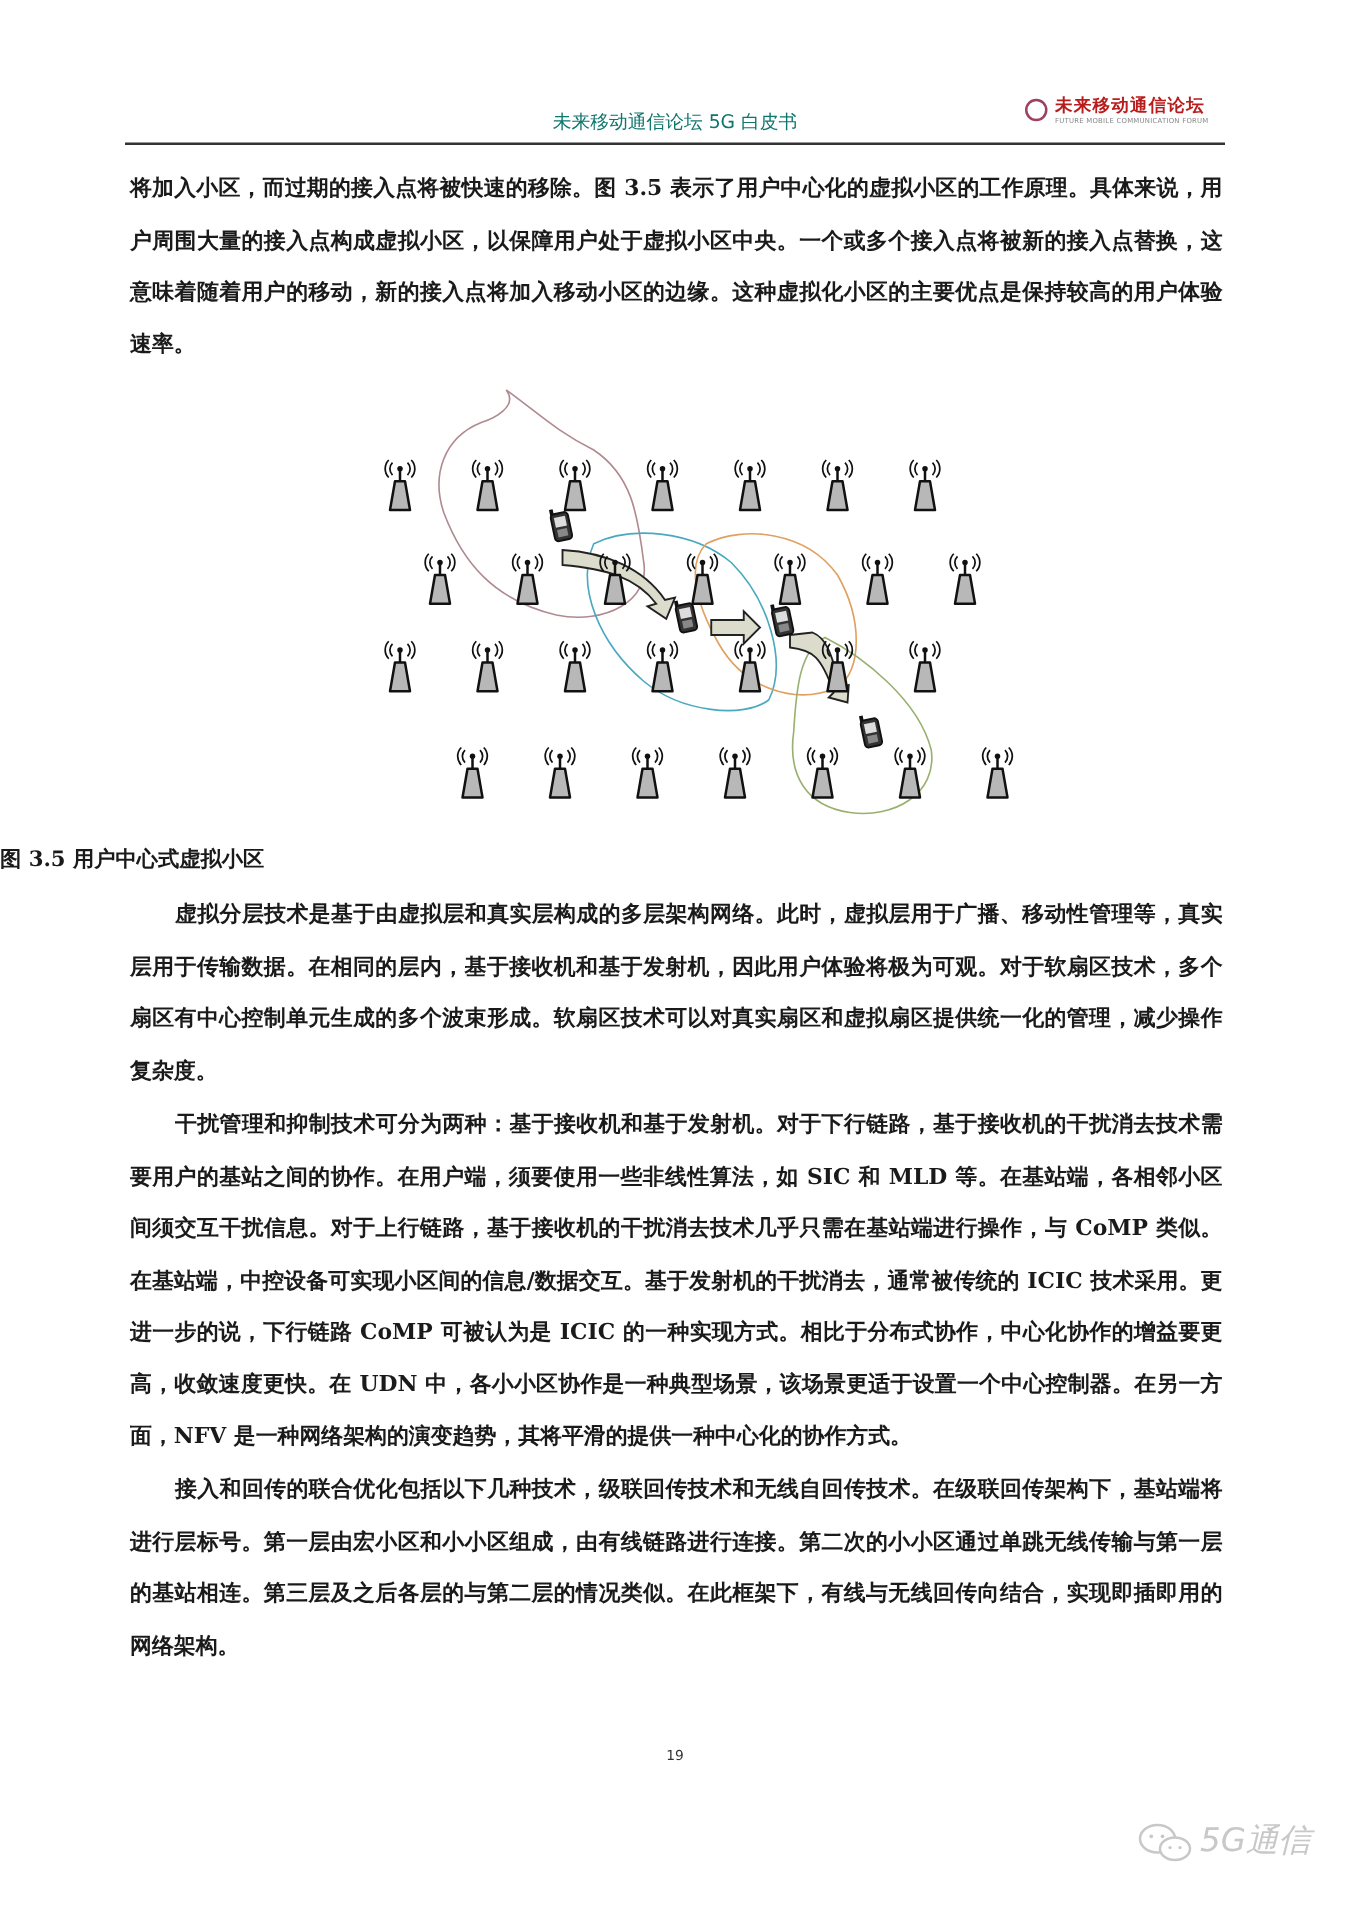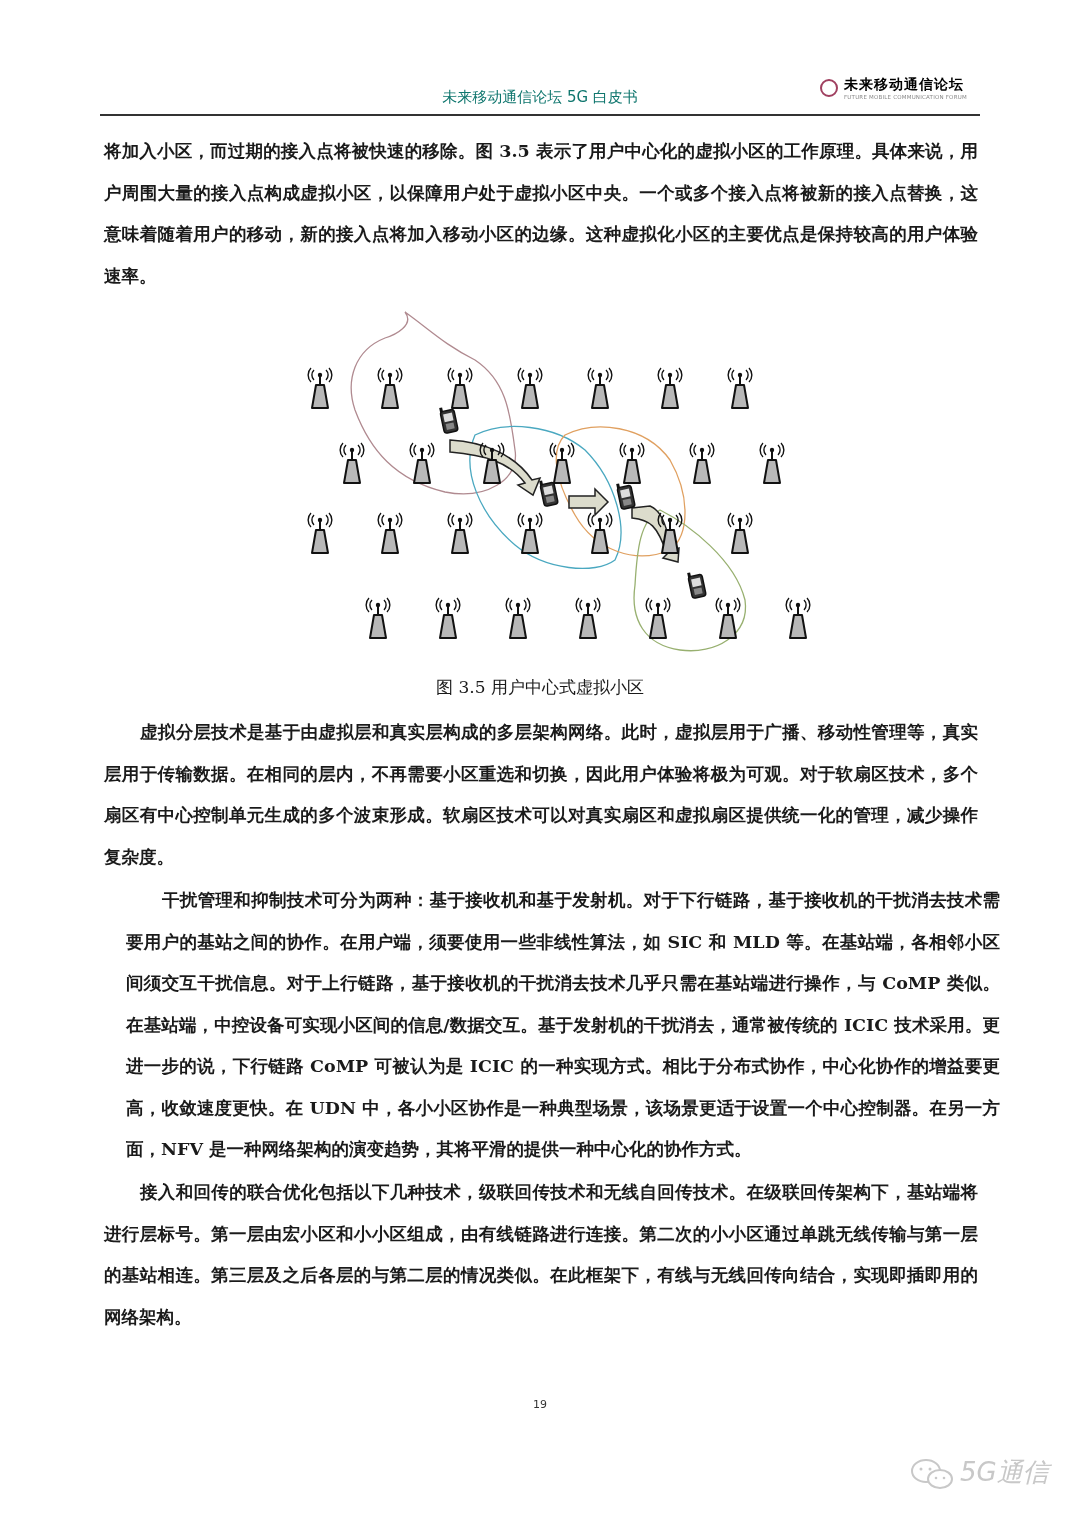--- a/index.html
+++ b/index.html
@@ -4,27 +4,27 @@
 <style>
   html, body { margin: 0; padding: 0; background: #ffffff; }
   body { width: 1080px; height: 1527px; position: relative; overflow: hidden;
          font-family: "DejaVu Serif", "Liberation Serif", serif; color: #1a1a1a; }
   .header-title { position: absolute; left: 0; width: 1080px; top: 88px; text-align: center;
                   font-family: "DejaVu Sans", "Liberation Sans", sans-serif; font-size: 15px; color: #0f766e; }
   .header-rule { position: absolute; left: 100px; width: 880px; top: 114px; height: 2px; background: #333; }
   .header-logo { position: absolute; left: 820px; top: 76px; width: 160px; height: 30px; }
   .logo-circle { position: absolute; left: 0; top: 3px; width: 18px; height: 18px; border-radius: 50%;
                  border: 2px solid #a04060; box-sizing: border-box; }
-  .logo-cn { position: absolute; left: 24px; top: 0; font-size: 14px; color: #000000; font-weight: bold; letter-spacing: 1px;
+  .logo-cn { position: absolute; left: 24px; top: 0; font-size: 14px; color: #b91c1c; font-weight: bold; letter-spacing: 1px;
              font-family: "DejaVu Sans", sans-serif; }
   .logo-en { position: absolute; left: 24px; top: 18px; font-size: 5.5px; color: #888; font-family: "DejaVu Sans", sans-serif; letter-spacing: 0.2px; }
   .para { position: absolute; left: 104px; width: 874px; font-size: 17.5px; line-height: 41.5px;
           text-align: justify; font-weight: bold; }
   .indent { text-indent: 36px; }
-  .caption { position: absolute; left: 0; width: 1080px; top: 676px; text-align: center; font-size: 17px; font-weight: normal; }
+  .caption { position: absolute; left: 0; width: 1080px; top: 676px; font-size: 17px; font-weight: bold; }
   .page-num { position: absolute; left: 0; width: 1080px; top: 1398px; text-align: center; font-size: 11px;
               font-family: "DejaVu Sans", sans-serif; color: #333; }
   .watermark { position: absolute; left: 910px; top: 1455px; height: 40px; font-size: 26px; color: #c8c8c8;
                font-family: "DejaVu Sans", sans-serif; }
   .watermark span.txt { position: absolute; left: 50px; top: 0; white-space: nowrap; font-style: italic; }
   .figure { position: absolute; left: 295px; top: 300px; width: 530px; height: 370px; }
 </style>
 </head>
 <body>
 
@@ -243,22 +243,22 @@
           <rect x="0" y="-4" width="3" height="5" fill="#111"></rect>
           <rect x="0" y="0" width="14" height="22" rx="3" fill="#333" stroke="#111" stroke-width="1.5"></rect>
           <rect x="2.5" y="3" width="9" height="8" fill="#ddd"></rect>
           <rect x="3" y="13" width="8" height="6" fill="#888"></rect>
         </g>
       </g>
   </svg>
 </div>
 <div class="caption">图 3.5 用户中心式虚拟小区</div>
 
-<div class="para indent" style="top:712px;">虚拟分层技术是基于由虚拟层和真实层构成的多层架构网络。此时，虚拟层用于广播、移动性管理等，真实层用于传输数据。在相同的层内，不再需要小区重选和切换，因此用户体验将极为可观。对于软扇区技术，多个扇区有中心控制单元生成的多个波束形成。软扇区技术可以对真实扇区和虚拟扇区提供统一化的管理，减少操作复杂度。</div>
-<div class="para indent" style="top:880px;margin-left:22px;">干扰管理和抑制技术可分为两种：基于接收机和基于发射机。对于下行链路，基于接收机的干扰消去技术需要用户的基站之间的协作。在用户端，须要使用一些非线性算法，如 SIC 和 MLD 等。在基站端，各相邻小区间须交互干扰信息。对于上行链路，基于接收机的干扰消去技术几乎只需在基站端进行操作，与 CoMP 类似。在基站端，中控设备可实现小区间的信息/数据交互。基于发射机的干扰消去，通常被传统的 ICIC 技术采用。更进一步的说，下行链路 CoMP 可被认为是 ICIC 的一种实现方式。相比于分布式协作，中心化协作的增益要更高，收敛速度更快。在 UDN 中，各小小区协作是一种典型场景，该场景更适于设置一个中心控制器。在另一方面，NFV 是一种网络架构的演变趋势，其将平滑的提供一种中心化的协作方式。</div>
+<div class="para indent" style="top:712px;">虚拟分层技术是基于由虚拟层和真实层构成的多层架构网络。此时，虚拟层用于广播、移动性管理等，真实层用于传输数据。在相同的层内，基于接收机和基于发射机，因此用户体验将极为可观。对于软扇区技术，多个扇区有中心控制单元生成的多个波束形成。软扇区技术可以对真实扇区和虚拟扇区提供统一化的管理，减少操作复杂度。</div>
+<div class="para indent" style="top:880px;">干扰管理和抑制技术可分为两种：基于接收机和基于发射机。对于下行链路，基于接收机的干扰消去技术需要用户的基站之间的协作。在用户端，须要使用一些非线性算法，如 SIC 和 MLD 等。在基站端，各相邻小区间须交互干扰信息。对于上行链路，基于接收机的干扰消去技术几乎只需在基站端进行操作，与 CoMP 类似。在基站端，中控设备可实现小区间的信息/数据交互。基于发射机的干扰消去，通常被传统的 ICIC 技术采用。更进一步的说，下行链路 CoMP 可被认为是 ICIC 的一种实现方式。相比于分布式协作，中心化协作的增益要更高，收敛速度更快。在 UDN 中，各小小区协作是一种典型场景，该场景更适于设置一个中心控制器。在另一方面，NFV 是一种网络架构的演变趋势，其将平滑的提供一种中心化的协作方式。</div>
 <div class="para indent" style="top:1172px;">接入和回传的联合优化包括以下几种技术，级联回传技术和无线自回传技术。在级联回传架构下，基站端将进行层标号。第一层由宏小区和小小区组成，由有线链路进行连接。第二次的小小区通过单跳无线传输与第一层的基站相连。第三层及之后各层的与第二层的情况类似。在此框架下，有线与无线回传向结合，实现即插即用的网络架构。</div>
 
 <div class="page-num">19</div>
 <div class="watermark">
   <svg width="46" height="36" viewBox="0 0 46 36" style="position:absolute;left:0;top:2px;">
     <ellipse cx="16" cy="14" rx="14" ry="11" fill="none" stroke="#c8c8c8" stroke-width="2"></ellipse>
     <ellipse cx="30" cy="22" rx="12" ry="9" fill="#fff" stroke="#c8c8c8" stroke-width="2"></ellipse>
     <circle cx="11" cy="12" r="1.5" fill="#c8c8c8"></circle>
       <circle cx="20" cy="12" r="1.5" fill="#c8c8c8"></circle>
     <circle cx="26" cy="21" r="1.3" fill="#c8c8c8"></circle>

